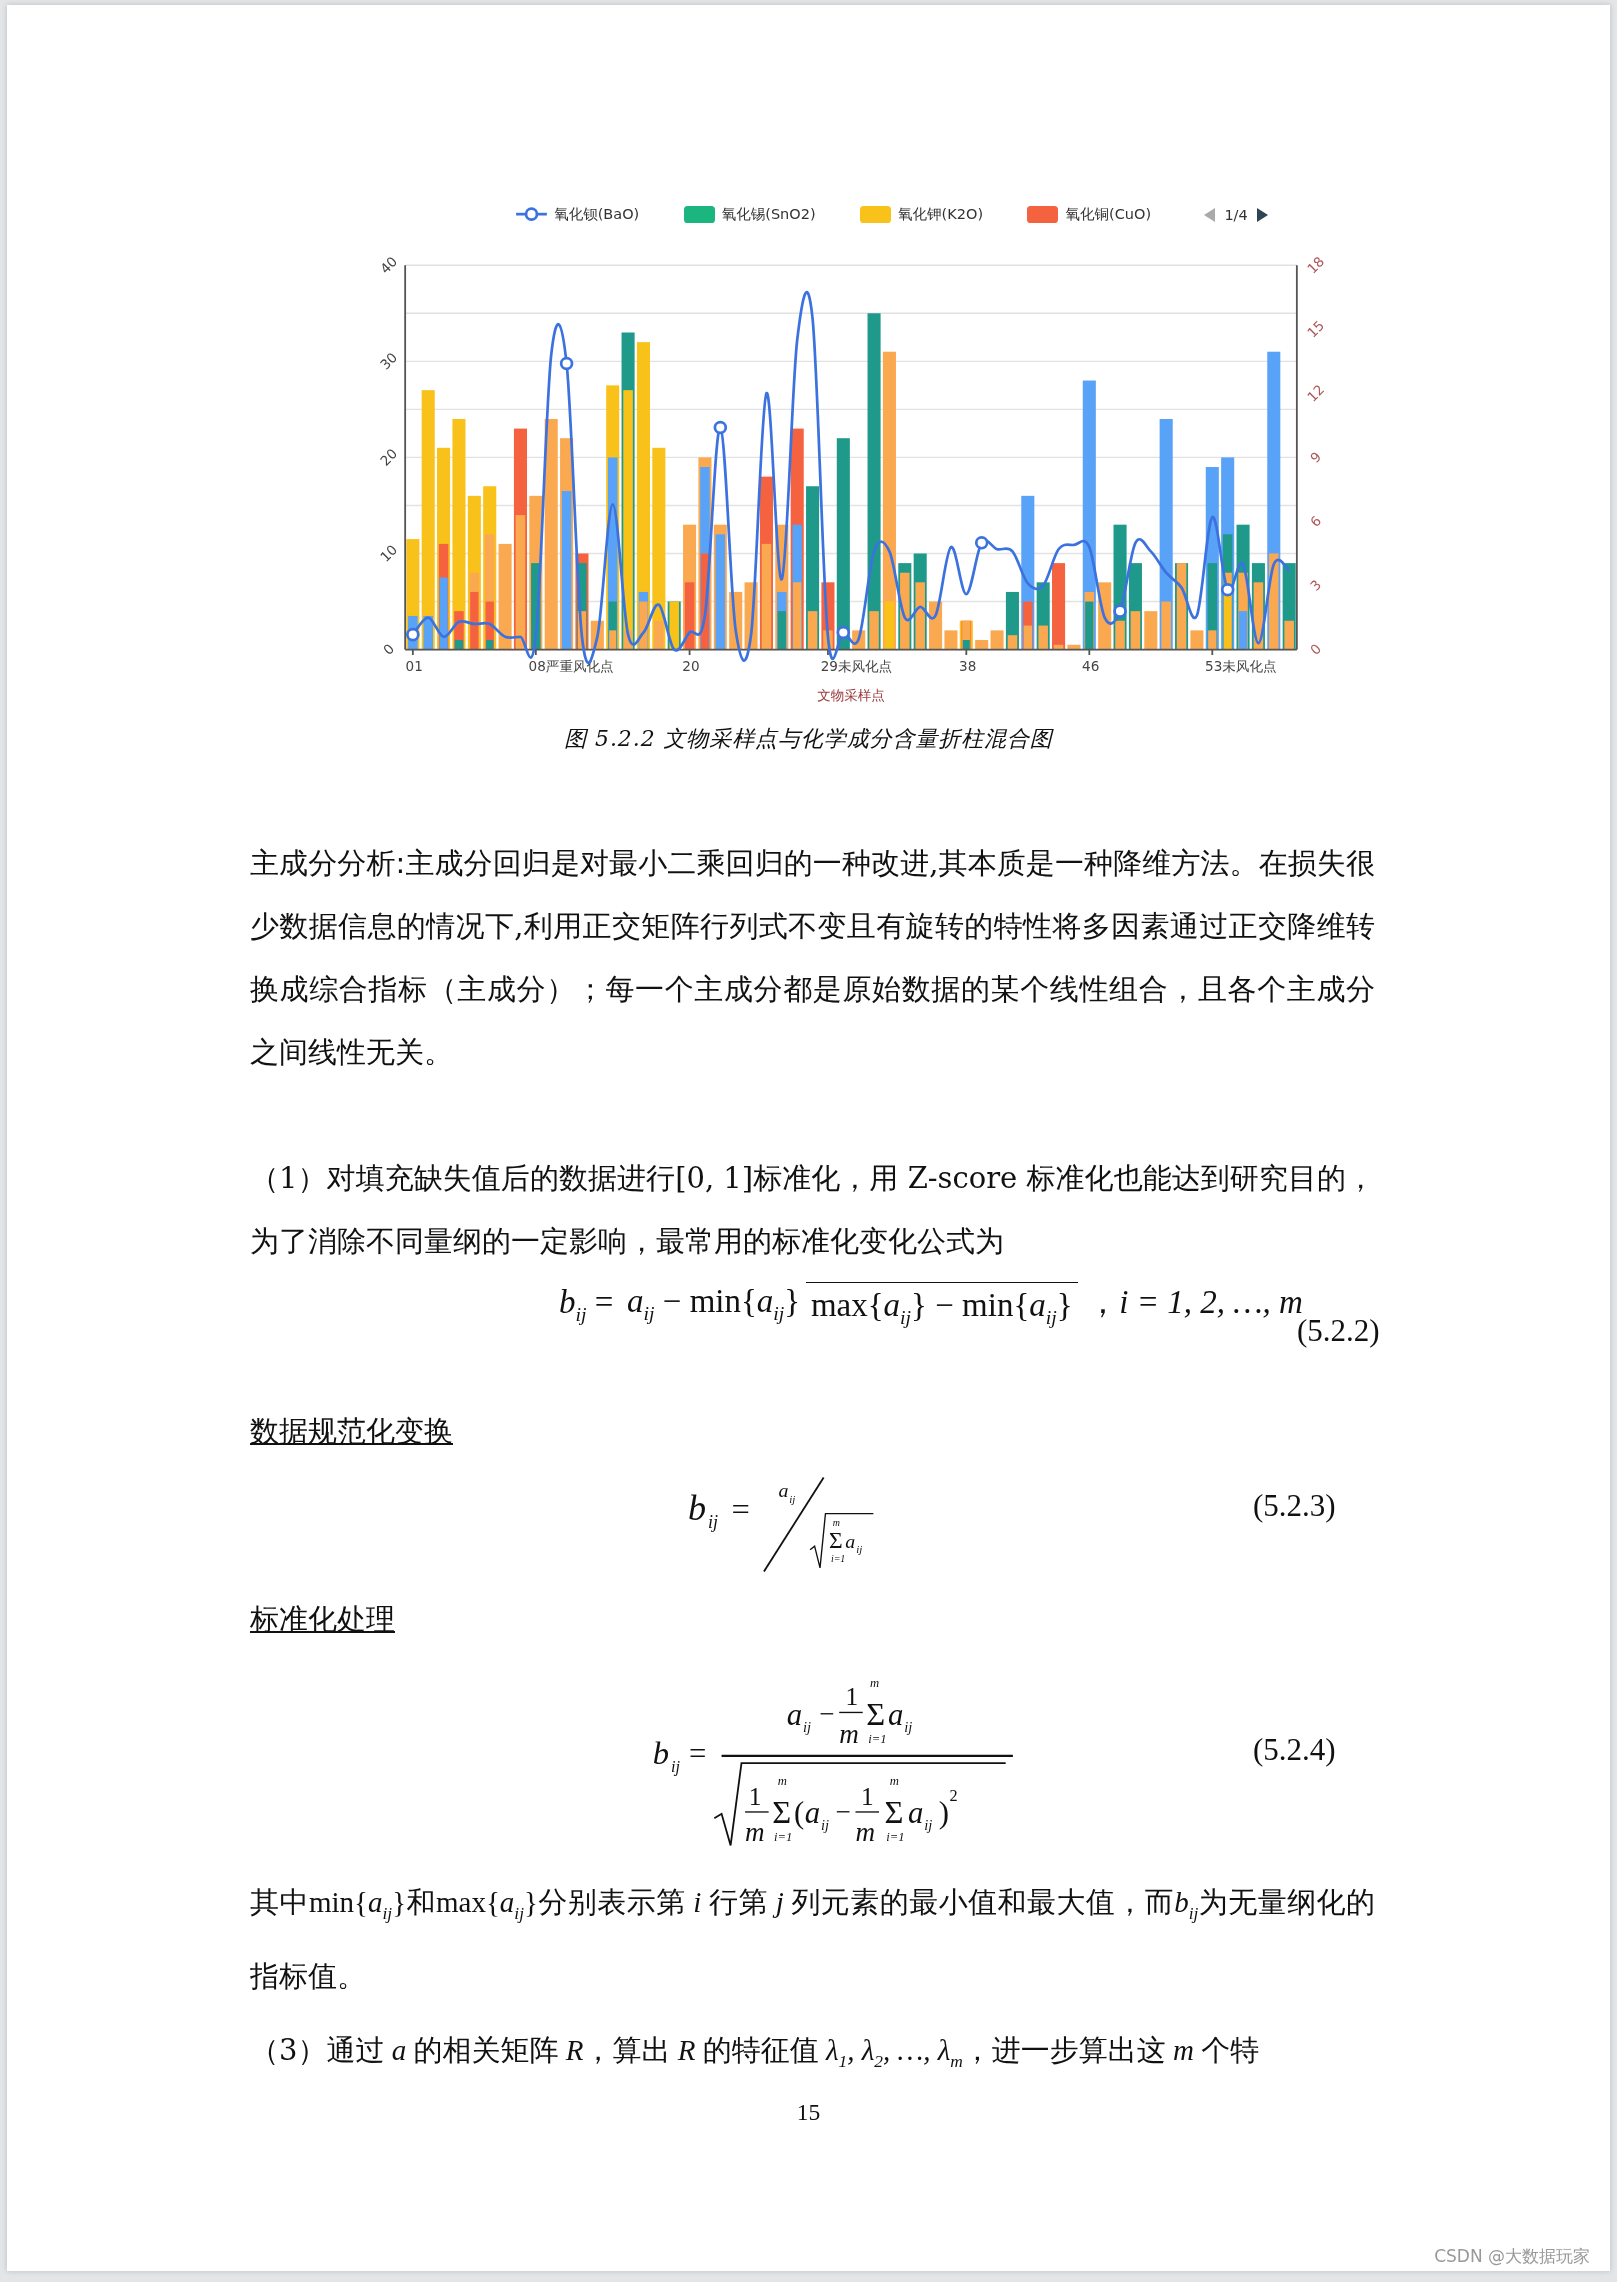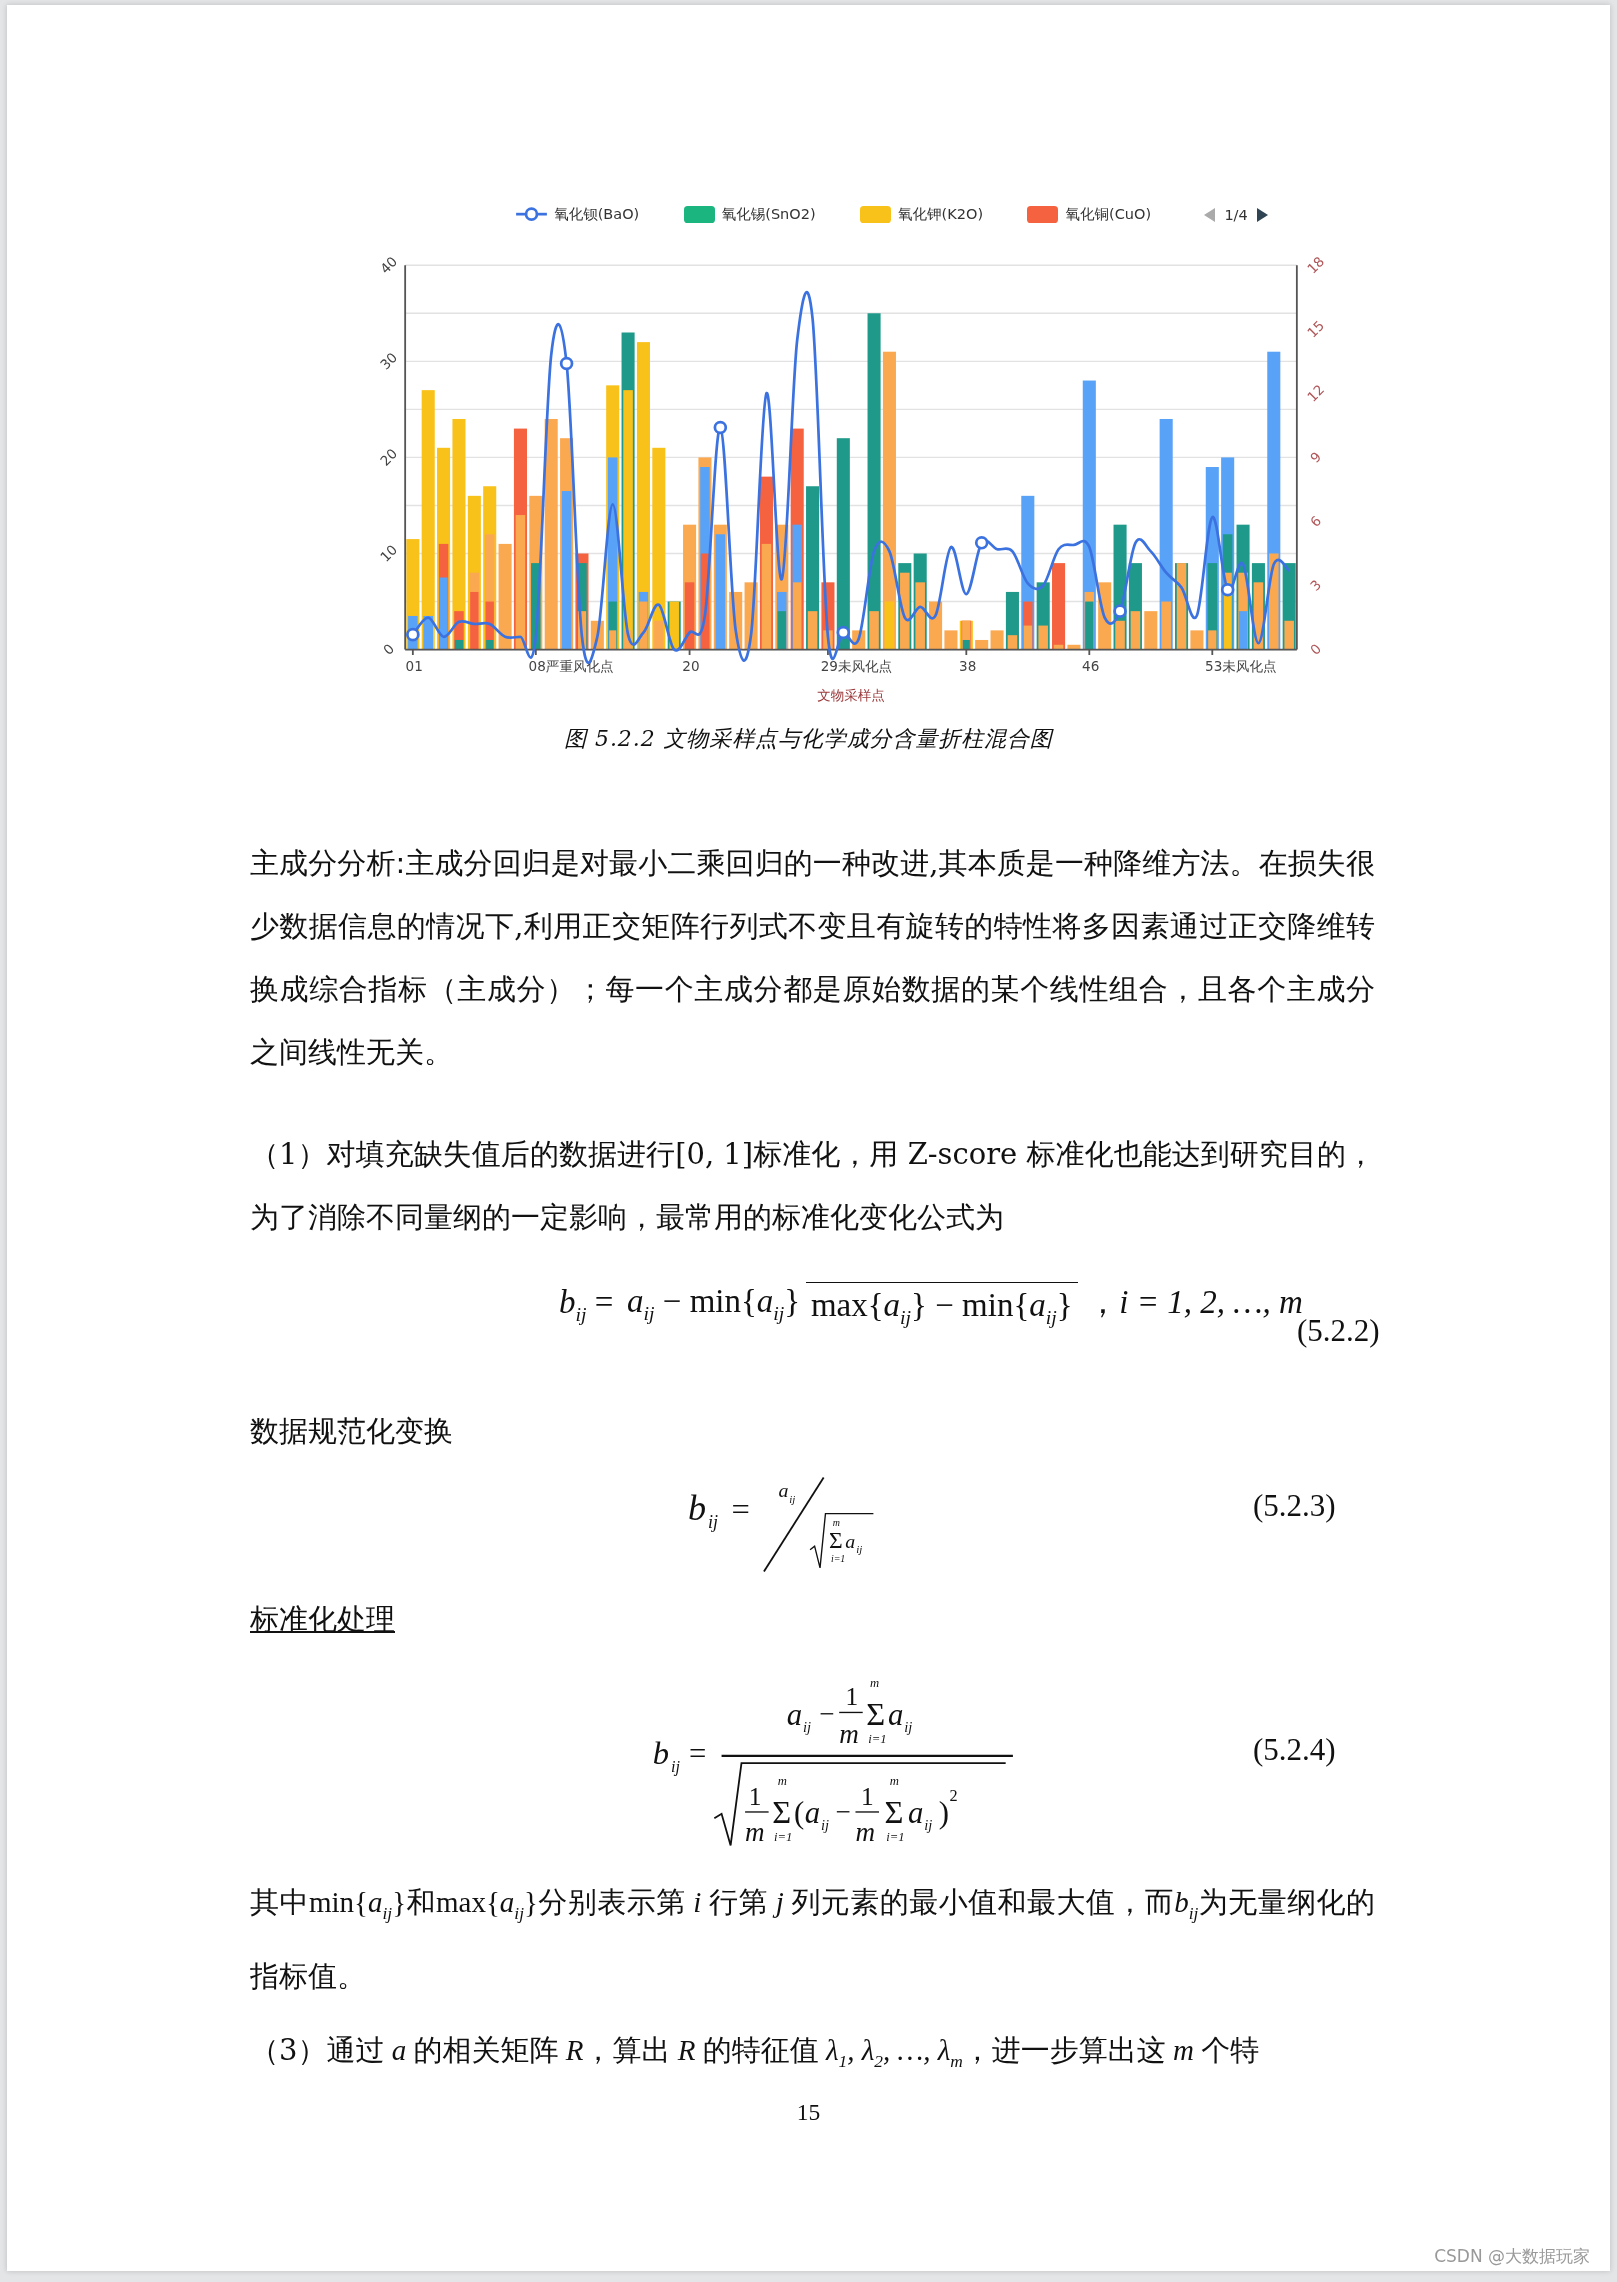--- a/index.html
+++ b/index.html
@@ -234,35 +234,35 @@
     <circle cx="1238.5" cy="675.5" r="6" fill="#fff" stroke="#3b72e0" stroke-width="3"></circle>
     <circle cx="1357.5" cy="651.8888888888889" r="6" fill="#fff" stroke="#3b72e0" stroke-width="3"></circle>
   </svg>
 
 <div class="caption">图 5.2.2   文物采样点与化学成分含量折柱混合图</div>
 
 <div class="para" style="top:832px;">
   <b>主成分分析:</b><span>主成分回归是对最小二乘回归的一种改进,其本质是一种降维方法。在损失很少数据信息的情况下,利用正交矩阵行列式不变且有旋转的特性将多因素通过正交降维转换成综合指标（主成分）；每一个主成分都是原始数据的某个线性组合，且各个主成分之间线性无关。</span>
 </div>
 
-<div class="para" style="top:1123px;">
+<div class="para" style="top:1147px;">
   <span>（1）对填充缺失值后的数据进行[0, 1]标准化，用 Z-score 标准化也能达到研究目的，为了消除不同量纲的一定影响，最常用的标准化变化公式为</span>
 </div>
 
 <div class="formula" style="top:1280px; left:559px;">
   <span class="math">b</span><sub class="math">ij</sub> =
   <span class="frac">
     <span class="num"><span class="math">a</span><sub class="math">ij</sub> − min{<span class="math">a</span><sub class="math">ij</sub>}</span>
     <span class="den">max{<span class="math">a</span><sub class="math">ij</sub>} − min{<span class="math">a</span><sub class="math">ij</sub>}</span>
   </span>
   ，<span class="math">i = 1, 2, …, m</span>
 </div>
 <div class="eqnum" style="top:1313px; left:1297px;">(5.2.2)</div>
 
-<div class="para" style="top:1400px;">数据规范化变换</div>
+<div class="para" style="top:1400px;text-decoration:underline;">数据规范化变换</div>
 
 <div class="formula" style="top:1470px; left:688px;">
   <svg width="208" height="109" viewBox="0 0 230 120" style="font-size:36px">
     <text x="0" y="55" font-family="Liberation Serif, serif" font-style="italic" font-size="40" fill="#111">b</text>
     <text x="22" y="64" font-family="Liberation Serif, serif" font-style="italic" font-size="20" fill="#111">ij</text>
     <text x="48" y="55" font-family="Liberation Serif, serif" font-size="36" fill="#111">=</text>
     <text x="100" y="30" font-family="Liberation Serif, serif" font-style="italic" font-size="22" fill="#111">a</text>
     <text x="112" y="36" font-family="Liberation Serif, serif" font-style="italic" font-size="12" fill="#111">ij</text>
     <line x1="150" y1="8" x2="84" y2="112" stroke="#111" stroke-width="2"></line>
     <polyline points="135,88 140,84 146,108 152,48 205,48" fill="none" stroke="#111" stroke-width="1.5"></polyline>

